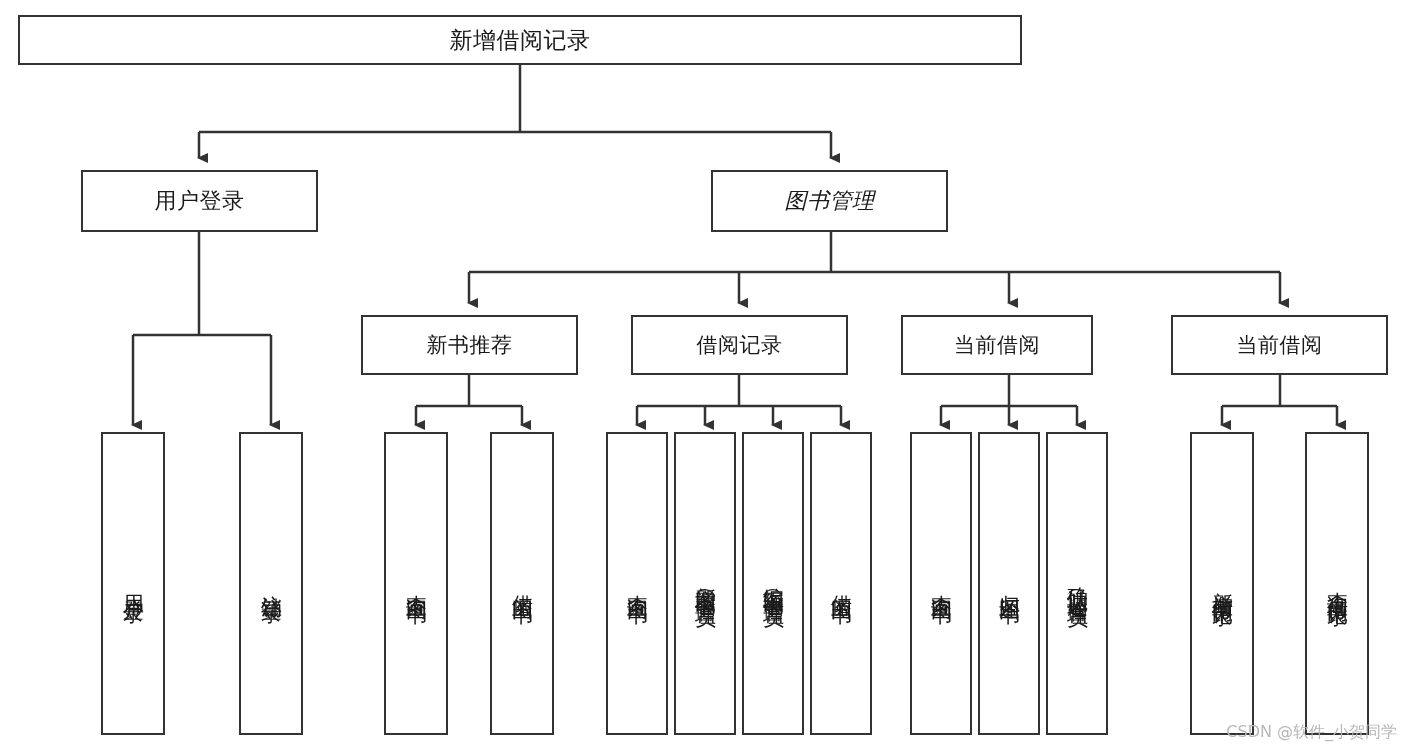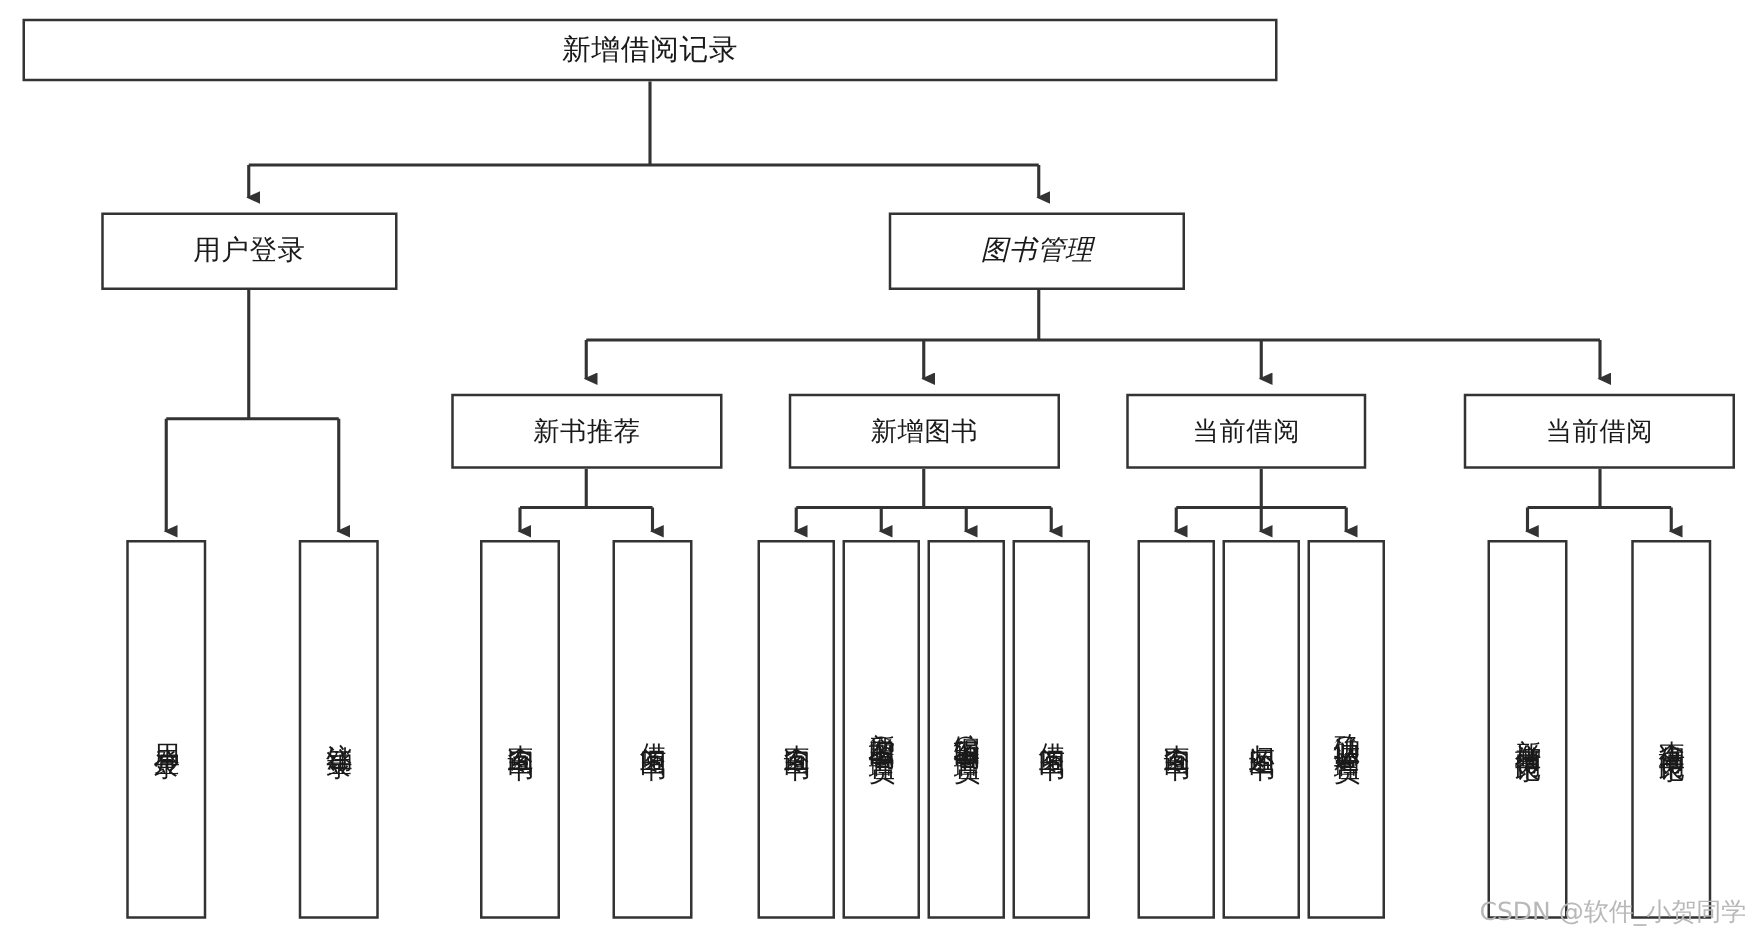--- a/index.html
+++ b/index.html
@@ -54,21 +54,21 @@
     text-orientation: upright;
     font-size: 21px;
     letter-spacing: 3px;
     line-height: 1;
     white-space: nowrap;
   }
   .watermark {
     position: absolute;
     right: 8px;
     bottom: 4px;
-    font-size: 20px;
+    font-size: 16px;
     color: #b8b8b8;
     white-space: nowrap;
     user-select: none;
   }
 </style>
 </head>
 <body>
 
 <div id="diagram-root">
 
@@ -130,21 +130,21 @@
     <span class="node-label">用户登录</span>
   </div>
   <div class="node lvl2" style="left:711px; top:170px; width:237px; height:62px;font-style:italic;">
     <span class="node-label">图书管理</span>
   </div>
 
   <div class="node lvl3" style="left:361px; top:315px; width:217px; height:60px;">
     <span class="node-label">新书推荐</span>
   </div>
   <div class="node lvl3" style="left:631px; top:315px; width:217px; height:60px;">
-    <span class="node-label">新增图书</span>
+    <span class="node-label">借阅记录</span>
   </div>
   <div class="node lvl3" style="left:901px; top:315px; width:192px; height:60px;">
     <span class="node-label">当前借阅</span>
   </div>
   <div class="node lvl3" style="left:1171px; top:315px; width:217px; height:60px;">
     <span class="node-label">当前借阅</span>
   </div>
 
   <div class="node leaf" style="left:101px; top:432px; width:64px; height:303px;">
     <span class="node-label">用户登录</span>

